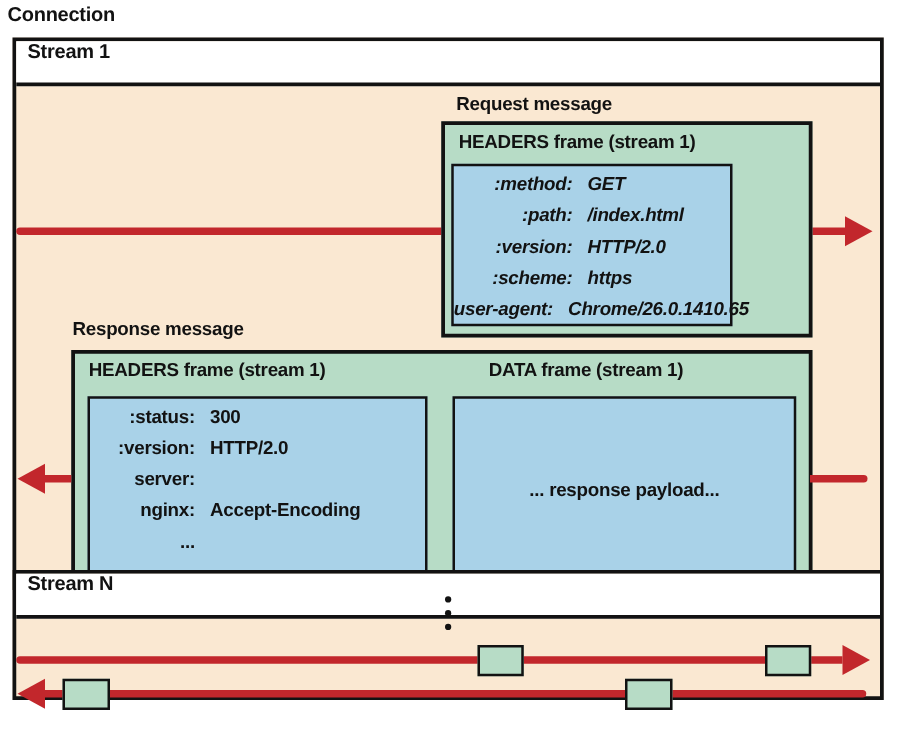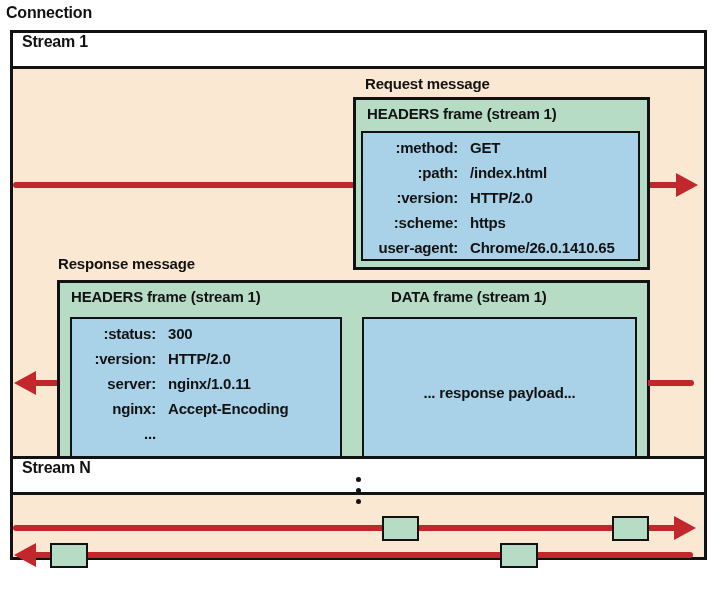--- a/index.html
+++ b/index.html
@@ -50,21 +50,21 @@
   </section>
 
   <div class="hline cap-l" style="left:13px;top:182px;width:341px;"></div>
   <div class="hline" style="left:648px;top:182px;width:30px;"></div>
   <div class="tri-r" style="left:676px;top:173px;"></div>
 
   <div class="lbl" style="left:365px;top:75px;">Request message</div>
 
   <div class="frame req" style="left:353px;top:97px;width:297px;height:173px;">
     <div class="frame-title">HEADERS frame (stream 1)</div>
-    <div class="bluebox" style="left:5px;top:31px;width:279px;height:130px;">
+    <div class="bluebox" style="left:5px;top:31px;width:225px;height:130px;font-style:italic;">
       <div class="hrows">
         <div class="hrow">
           <span class="hkey">:method:</span>
           <span class="hval">GET</span>
         </div>
         <div class="hrow">
           <span class="hkey">:path:</span>
           <span class="hval">/index.html</span>
         </div>
         <div class="hrow">
@@ -94,21 +94,20 @@
         <div class="hrow">
           <span class="hkey">:status:</span>
           <span class="hval">300</span>
         </div>
         <div class="hrow">
           <span class="hkey">:version:</span>
           <span class="hval">HTTP/2.0</span>
         </div>
         <div class="hrow">
           <span class="hkey">server:</span>
-          <span class="hval">nginx/1.0.11</span>
         </div>
         <div class="hrow">
           <span class="hkey">nginx:</span>
           <span class="hval">Accept-Encoding</span>
         </div>
         <div class="hrow">
           <span class="hkey">...</span>
           <span class="hval"></span>
         </div>
       </div>

